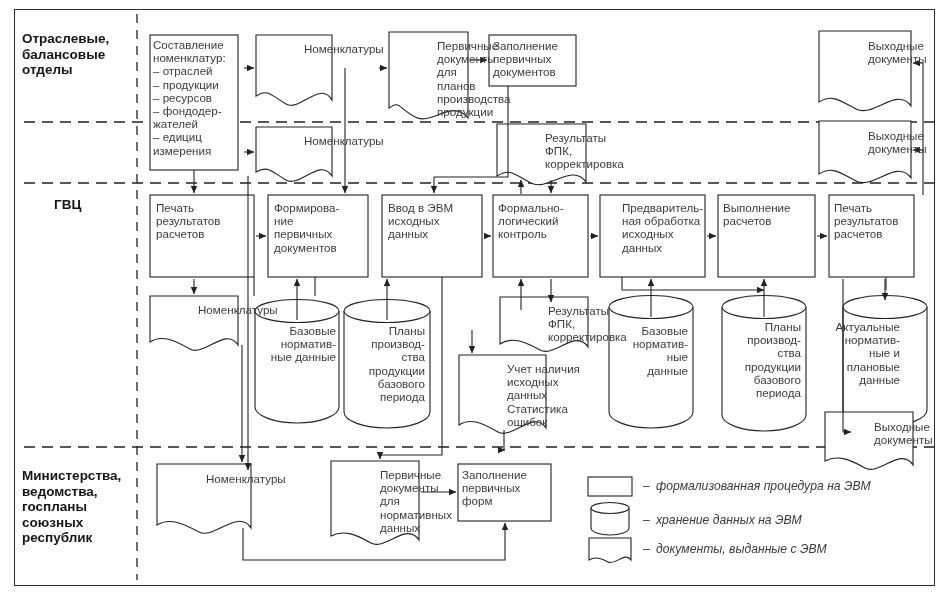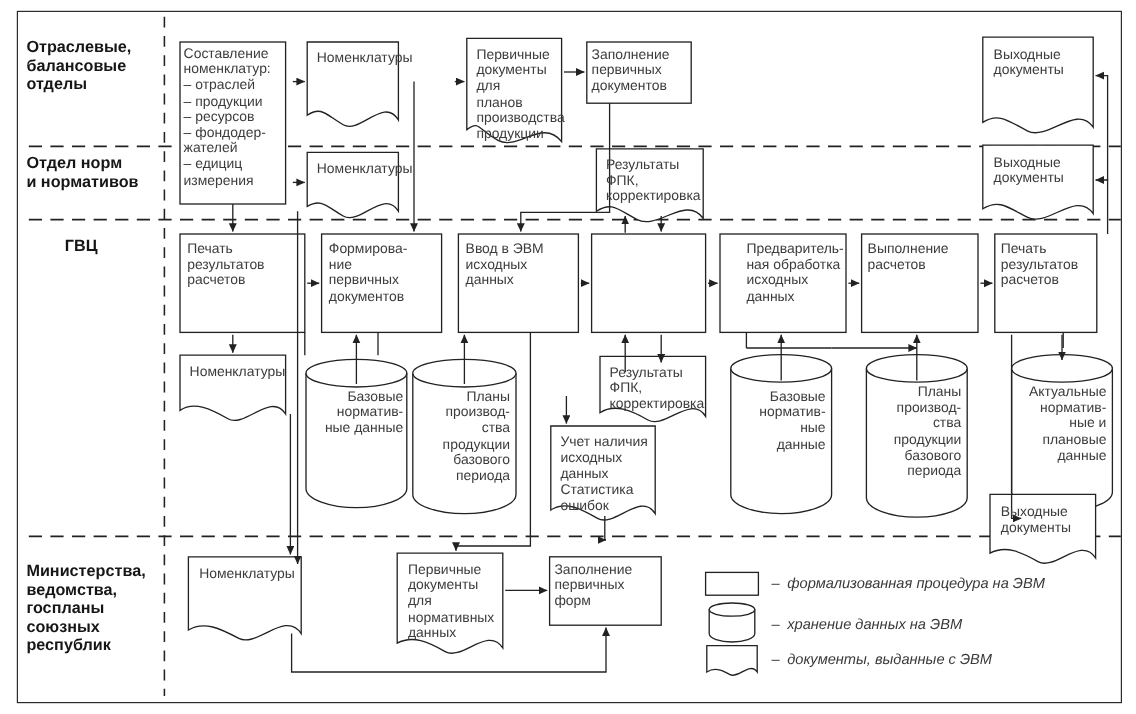--- a/index.html
+++ b/index.html
@@ -39,20 +39,21 @@
   .node {
     position: absolute;
     color: #3c3c3c;
     font-size: 11.6px;
     line-height: 13.2px;
     white-space: pre-line;
     background: transparent;
   }
   .doc-text {
     padding: 4px 4px 3px 6px;
+    margin-left: 40px;
   }
   .cyl-text {
     padding: 2px 4px 3px 7px;
     display: block;
     text-align: right;
   }
   .legend-row {
     position: absolute;
     font-size: 12.2px;
     color: #3a3a3a;
@@ -225,22 +226,20 @@
       <path d="M622,277 L622,290"></path>
       <path d="M622,290 L693,290"></path>
       <path d="M886,277 L886,290"></path>
     </g>
   </svg>
 
   <div class="lane-label" style="left:22px; top:31px; width:112px;">Отраслевые,
 балансовые
 отделы</div>
 
-  <div class="lane-label" style="left:22px; top:128px; width:112px;">Отдел норм
-и нормативов</div>
 
   <div class="lane-label" style="left:22px; top:197px; width:112px;margin-left:32px;">ГВЦ</div>
 
   <div class="lane-label" style="left:22px; top:468px; width:112px;">Министерства,
 ведомства,
 госпланы
 союзных
 республик</div>
 
   <div class="node" style="left:153px; top:38px; width:85px;">Составление
@@ -283,20 +282,23 @@
 
   <div class="node" style="left:274px; top:201px; width:96px;">Формирова-
 ние
 первичных
 документов</div>
 
   <div class="node" style="left:388px; top:201px; width:96px;">Ввод в ЭВМ
 исходных
 данных</div>
 
+  <div class="node" style="left:498px; top:201px; width:92px;">Формально-
+логический
+контроль</div>
 
   <div class="node" style="left:622px; top:201px; width:100px;">Предваритель-
 ная обработка
 исходных
 данных</div>
 
   <div class="node" style="left:723px; top:201px; width:92px;">Выполнение
 расчетов</div>
 
   <div class="node" style="left:834px; top:201px; width:80px;">Печать
@@ -331,21 +333,21 @@
 ные
 данные</div>
 
   <div class="node cyl-text" style="left:725px; top:318px; width:80px;">Планы
 производ-
 ства
 продукции
 базового
 периода</div>
 
-  <div class="node cyl-text" style="left:846px; top:318px; width:80px;">Актуальные
+  <div class="node cyl-text" style="left:824px; top:318px; width:80px;">Актуальные
 норматив-
 ные и
 плановые
 данные</div>
 
   <div class="node doc-text" style="left:828px; top:416px; width:86px;">Выходные
 документы</div>
 
   <div class="node doc-text" style="left:160px; top:468px; width:92px;">Номенклатуры</div>
 

